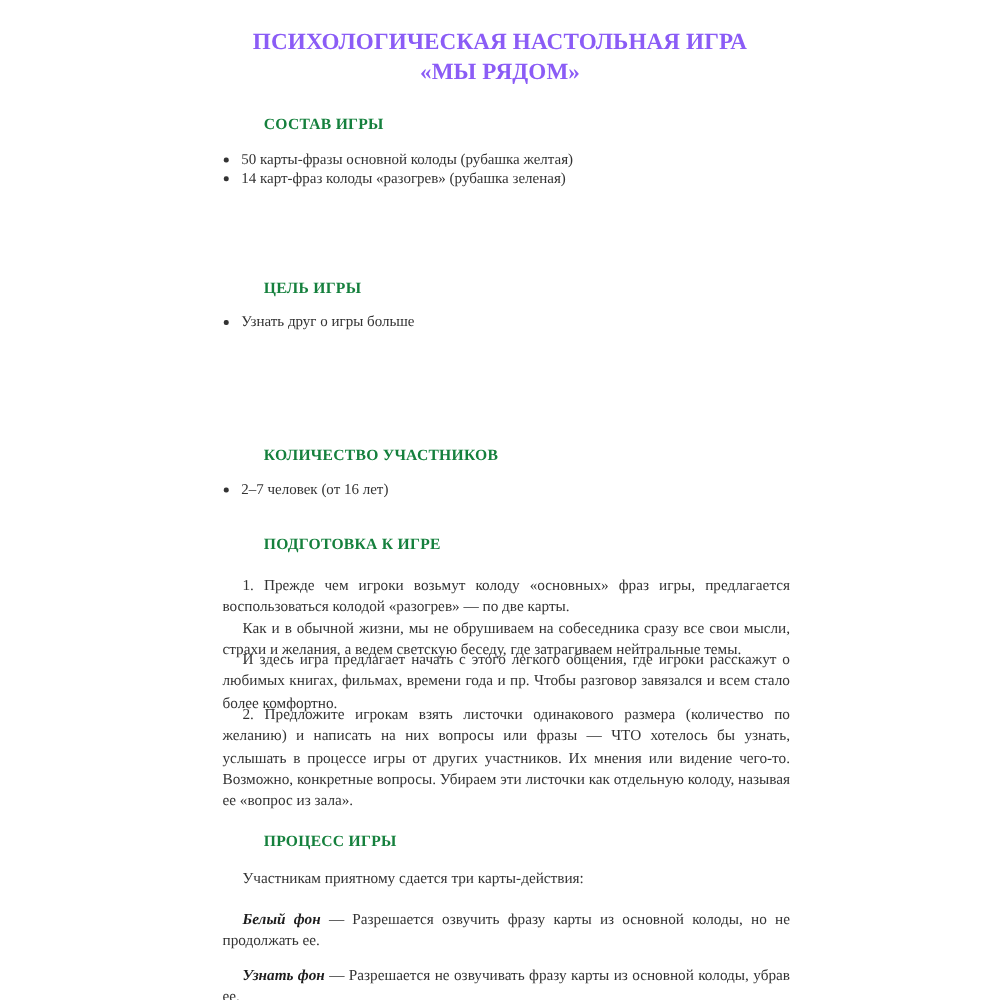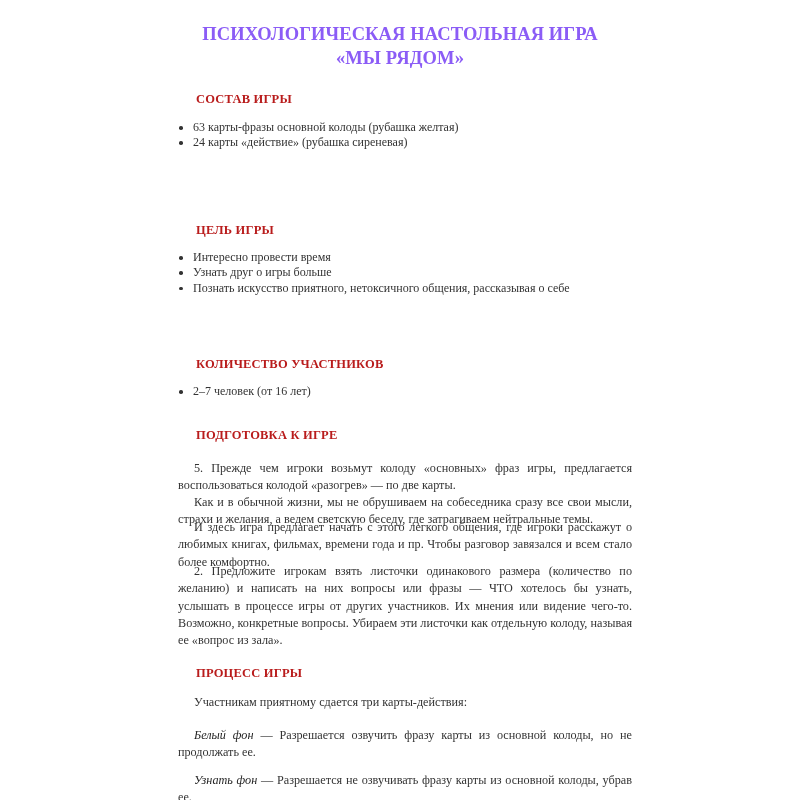--- a/index.html
+++ b/index.html
@@ -10,67 +10,65 @@
   }
   .page { position: absolute; left: 178px; top: 0; width: 454px; }
   .title {
     position: absolute; left: 0; width: 800px; text-align: center;
     font-weight: bold; font-size: 18.5px; color: #8b5cf6; line-height: 24px;
     letter-spacing: 0.1px;
   }
   .title1 { top: 22px; }
   .title2 { top: 46px; }
   .h {
-    position: absolute; left: 18px; font-weight: bold; font-size: 12.5px;
-    color: #b91c1c; letter-spacing: 0.2px; white-space: nowrap;
+    position: absolute; left: 33px; font-weight: bold; font-size: 12.5px;
+    color: #15803d; letter-spacing: 0.2px; white-space: nowrap;
   }
   ul.list {
     position: absolute; left: 0; margin: 0; padding: 0; list-style: none;
     font-size: 12px; line-height: 15.3px; color: #333;
   }
   ul.list li { position: relative; padding-left: 15px; white-space: nowrap; }
   ul.list li::before {
     content: ""; position: absolute; left: 1px; top: 6px;
     width: 3.5px; height: 3.5px; border-radius: 50%; background: #333;
   }
   .para {
     position: absolute; left: 0; width: 454px; margin: 0;
     font-size: 12.2px; line-height: 17.3px; color: #333;
     text-align: justify; text-indent: 16px; hyphens: manual;
   }
-  .para .lead { font-weight: normal; font-style: italic; color: #1e1e1e; }
+  .para .lead { font-weight: bold; font-style: italic; color: #1e1e1e; }
 </style>
 </head>
 <body>
 
 <div class="title title1">ПСИХОЛОГИЧЕСКАЯ НАСТОЛЬНАЯ ИГРА</div>
 <div class="title title2">«МЫ РЯДОМ»</div>
 
 <div class="page">
 
   <div class="h" style="top:92px">СОСТАВ ИГРЫ</div>
   <ul class="list" style="top:120px">
-    <li>63 карты-фразы основной колоды (рубашка желтая)</li>
-    <li>24 карты «действие» (рубашка сиреневая)</li>
+    <li>50 карты-фразы основной колоды (рубашка желтая)</li>
+    <li>14 карт-фраз колоды «разогрев» (рубашка зеленая)</li>
   </ul>
 
   <div class="h" style="top:223px">ЦЕЛЬ ИГРЫ</div>
   <ul class="list" style="top:250px">
-    <li>Интересно провести время</li>
     <li>Узнать друг о игры больше</li>
-    <li>Познать искусство приятного, нетоксичного общения, рассказывая о себе</li>
   </ul>
 
   <div class="h" style="top:357px">КОЛИЧЕСТВО УЧАСТНИКОВ</div>
   <ul class="list" style="top:384px">
     <li>2–7 человек (от 16 лет)</li>
   </ul>
 
   <div class="h" style="top:428px">ПОДГОТОВКА К ИГРЕ</div>
-  <p class="para" style="top:460px">5. Прежде чем игроки возьмут колоду «основных» фраз игры, предлагается воспользоваться колодой «разогрев» — по две карты.</p>
+  <p class="para" style="top:460px">1. Прежде чем игроки возьмут колоду «основных» фраз игры, предлагается воспользоваться колодой «разогрев» — по две карты.</p>
   <p class="para" style="top:494px">Как и в обычной жизни, мы не обрушиваем на собеседника сразу все свои мысли, страхи и желания, а ведем светскую беседу, где затрагиваем нейтральные темы.</p>
   <p class="para" style="top:519px">И здесь игра предлагает начать с этого легкого общения, где игроки расскажут о любимых книгах, фильмах, времени года и пр. Чтобы разговор завязался и всем стало более комфортно.</p>
   <p class="para" style="top:563px">2. Предложите игрокам взять листочки одинакового размера (количество по желанию) и написать на них вопросы или фразы — ЧТО хотелось бы узнать, услышать в процессе игры от других участников. Их мнения или видение чего-то. Возможно, конкретные вопросы. Убираем эти листочки как отдельную колоду, называя ее «вопрос из зала».</p>
 
   <div class="h" style="top:666px">ПРОЦЕСС ИГРЫ</div>
   <p class="para" style="top:694px">Участникам приятному сдается три карты-действия:</p>
   <p class="para" style="top:727px"><span class="lead">Белый фон</span><span> — Разрешается озвучить фразу карты из основной колоды, но не продолжать ее.</span></p>
   <p class="para" style="top:772px"><span class="lead">Узнать фон</span><span> — Разрешается не озвучивать фразу карты из основной колоды, убрав ее.</span></p>
 
 </div>

